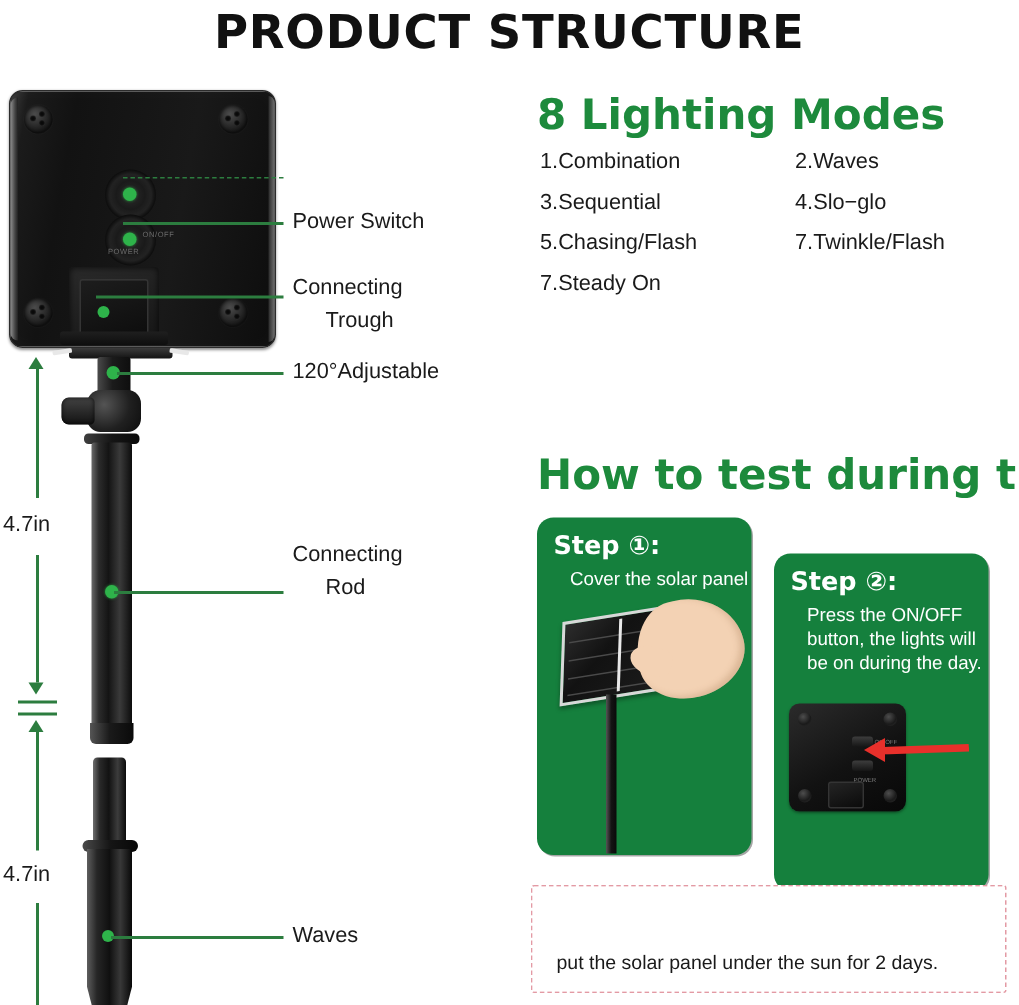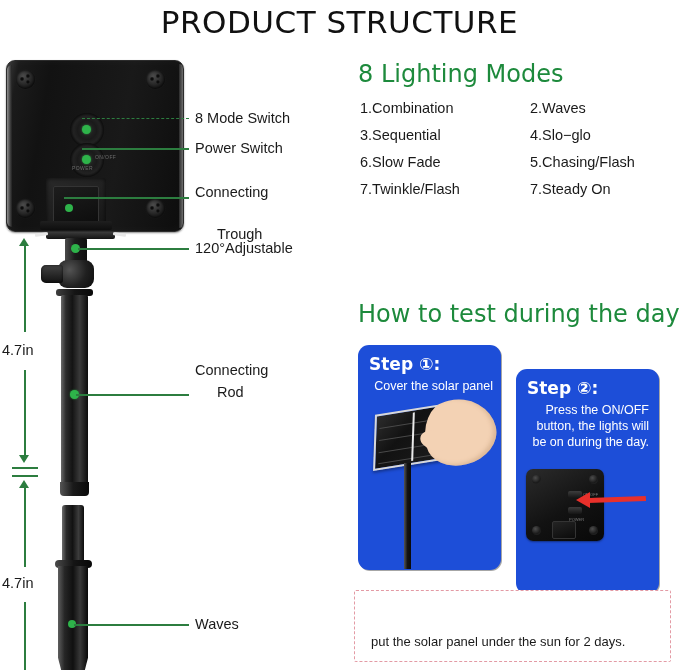--- a/index.html
+++ b/index.html
@@ -16,21 +16,21 @@
   }
   .page { position: relative; width: 679px; height: 670px; }
 
   
   .title {
     position: absolute;
     left: 0; top: 0;
     width: 679px;
     text-align: center;
     font-size: 31px;
-    font-weight: normal;
+    font-weight: bold;
     letter-spacing: 0.5px;
     color: #111111;
     line-height: 40px;
     padding-top: 2px;
     font-family: "DejaVu Sans", sans-serif;
   }
 
   
   .left-col { position: absolute; left: 0; top: 50px; width: 340px; height: 620px; }
 
@@ -269,22 +269,22 @@
     font-size: 14.5px; color: #1a1a1a;
     left: 2px;
     font-family: "Liberation Sans", sans-serif;
   }
 
   
   .right-col { position: absolute; left: 340px; top: 50px; width: 339px; height: 620px; }
 
   .h-green {
     position: absolute;
-    font-size: 24px;
-    font-weight: normal;
+    font-size: 28px;
+    font-weight: bold;
     color: #1d8a3c;
     font-family: "DejaVu Sans", sans-serif;
     white-space: nowrap;
   }
   .modes-heading { left: 18px; top: 10px; }
   .modes-grid {
     position: absolute;
     left: 20px; top: 50px;
     width: 315px;
     display: grid;
@@ -297,43 +297,42 @@
     white-space: nowrap;
     font-family: "Liberation Sans", sans-serif;
   }
 
   .test-heading { left: 18px; top: 250px; }
 
   .step-card {
     position: absolute;
     top: 295px;
     width: 143px; height: 225px;
-    background: #1d4ed8;
+    background: #15803d;
     border-radius: 11px;
     box-shadow: 1px 1px 0 rgba(0,0,0,0.35);
     overflow: hidden;
   }
   .step-card.one { left: 18px; }
   .step-card.two { left: 176px; margin-top: 24px; }
   .step-title {
     position: absolute;
     left: 11px; top: 9px;
     font-size: 17px; font-weight: bold; color: #ffffff;
     font-family: "DejaVu Sans", sans-serif;
     white-space: nowrap;
   }
   .step-body {
     position: absolute;
-    left: 11px; top: 33px;
+    left: 22px; top: 33px;
     width: 124px;
     font-size: 12.5px;
     line-height: 16px;
     color: #ffffff;
     font-family: "Liberation Sans", sans-serif;
-    text-align: right;
   }
   .step-body.wide { width: 122px; }
 
   
   .art1 { position: absolute; left: 0; top: 56px; width: 143px; height: 168px; }
   .s1-panel {
     position: absolute;
     left: 16px; top: 8px;
     width: 74px; height: 56px;
     background: linear-gradient(135deg,#2c2c2c 0%,#121212 40%,#1c1c1c 100%);
@@ -519,24 +518,23 @@
     <div class="spike-body"></div>
     <div class="spike-dot"></div>
 
     <div class="leader dashed" style="left:82px; top:68px; width:107px;"></div>
     <div class="leader" style="left:82px; top:98px; width:107px;"></div>
     <div class="leader" style="left:64px; top:147px; width:125px;"></div>
     <div class="leader" style="left:78px; top:198px; width:111px;"></div>
     <div class="leader" style="left:76px; top:344px; width:113px;"></div>
     <div class="leader" style="left:74px; top:574px; width:115px;"></div>
 
-    <div class="callout" style="left:195px; top:58px;">8 Mode Switch</div>
     <div class="callout" style="left:195px; top:88px;">Power Switch</div>
     <div class="callout" style="left:195px; top:132px;">Connecting</div>
-    <div class="callout indent2" style="left:195px; top:154px;margin-top:20px;">Trough</div>
+    <div class="callout indent2" style="left:195px; top:154px;">Trough</div>
     <div class="callout" style="left:195px; top:188px;">120°Adjustable</div>
     <div class="callout" style="left:195px; top:310px;">Connecting</div>
     <div class="callout indent2" style="left:195px; top:332px;">Rod</div>
     <div class="callout" style="left:195px; top:564px;">Waves</div>
 
     <div class="dim-arrow up" style="top:188px;"></div>
     <div class="dim-line" style="top:194px; height:88px;"></div>
     <div class="dim-text" style="top:292px;">4.7in</div>
     <div class="dim-line" style="top:320px; height:85px;"></div>
     <div class="dim-arrow down" style="top:405px;"></div>
@@ -552,21 +550,20 @@
 
   <div class="right-col">
 
     <div class="h-green modes-heading">8 Lighting Modes</div>
 
     <div class="modes-grid">
       <div class="mode-item">1.Combination</div>
       <div class="mode-item">2.Waves</div>
       <div class="mode-item">3.Sequential</div>
       <div class="mode-item">4.Slo−glo</div>
-      <div class="mode-item">6.Slow Fade</div>
       <div class="mode-item">5.Chasing/Flash</div>
       <div class="mode-item">7.Twinkle/Flash</div>
       <div class="mode-item">7.Steady On</div>
     </div>
 
     <div class="h-green test-heading">How to test during the day?</div>
 
     <div class="step-card one">
       <div class="step-title">Step ①:</div>
       <div class="step-body">Cover the solar panel</div>

